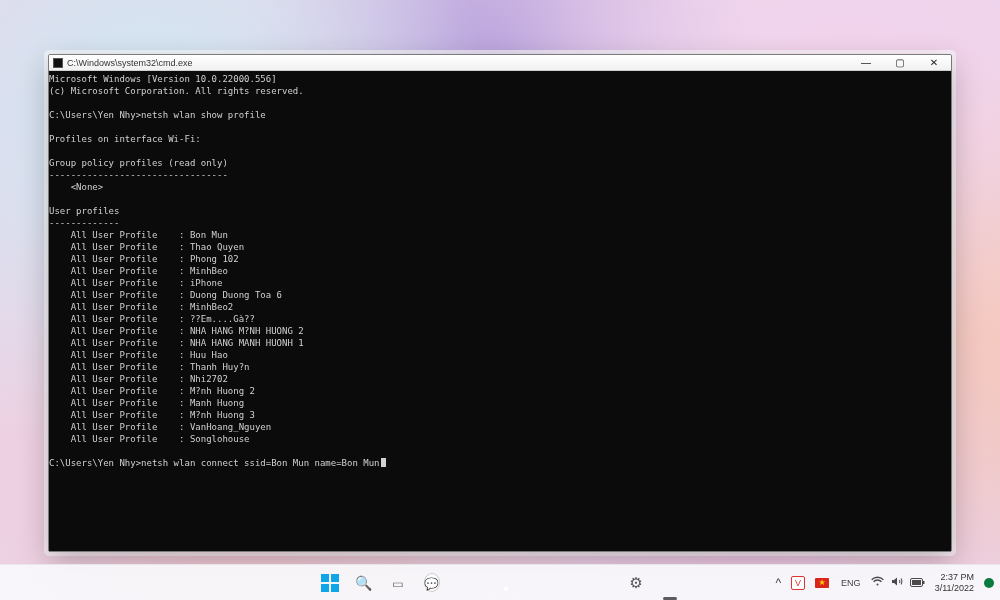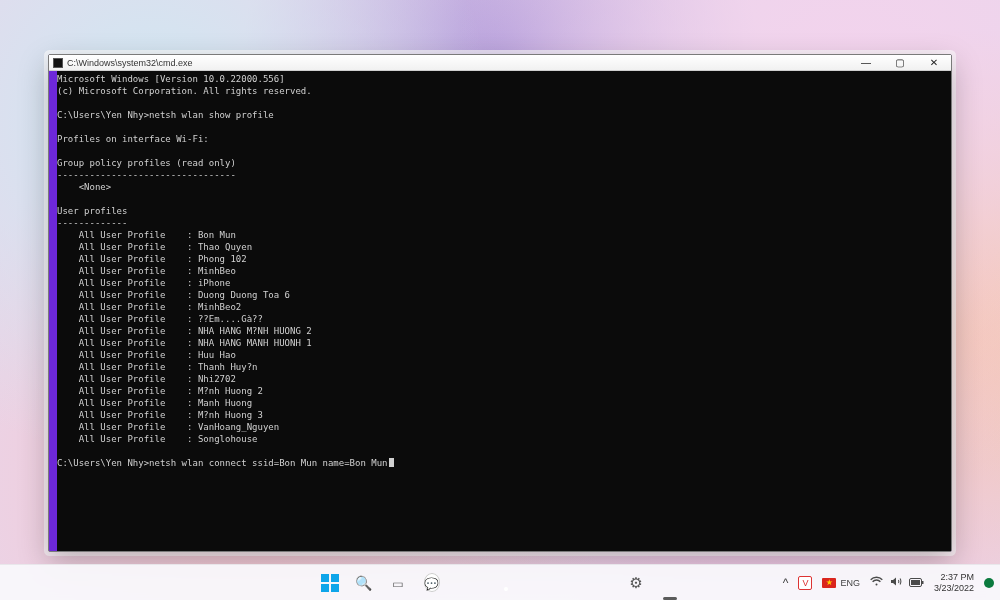--- a/index.html
+++ b/index.html
@@ -15,21 +15,21 @@
       radial-gradient(circle at 50% 50%, #f7e1ea 0%, rgba(247,225,234,0) 60%),
       #e9d6eb;
     position: relative;
   }
 
   
   .window {
     position: absolute;
     left: 48px; top: 54px;
     width: 904px; height: 498px;
-    background: #6d28d9;
+    background: #f0abfc;
     border: 1px solid #7a7a7a;
     box-shadow: 0 10px 30px rgba(0,0,0,.25), 0 0 0 4px rgba(255,255,255,.6);
     border-radius: 2px;
     display: flex; flex-direction: column;
   }
   .titlebar {
     height: 16px;
     background: linear-gradient(#ffffff, #f1f1f1);
     border-bottom: 1px solid #cfcfcf;
     display: flex; align-items: center;
@@ -51,21 +51,20 @@
   .terminal {
     flex: 1;
     background: #0b0b0b;
     font-family: Consolas, "Lucida Console", monospace;
     font-size: 9px;
     line-height: 12px;
     color: #d1d1d1;
     white-space: pre;
     padding: 2px 2px 2px 0;
     overflow: hidden;
-    margin-left: 8px;
   }
   .terminal .cursor {
     display: inline-block; width: 5px; height: 9px;
     background: #d1d1d1; vertical-align: -1px; margin-left: 1px;
     animation: blink 1s steps(1) infinite;
   }
   @keyframes blink { 50% { opacity: 0; } }
 
   
   .taskbar {
@@ -91,21 +90,21 @@
     width: 14px; height: 3px; background: #5b5b5b; border-radius: 2px;
   }
   .tb-item svg { display: block; }
 
   .sys-tray {
     position: absolute; right: 6px; height: 100%;
     display: flex; align-items: center; gap: 10px;
     color: #3f3f3f; font-size: 10px;
   }
   .sys-tray .chev { font-size: 12px; }
-  .sys-tray .lang { display: flex; align-items: center; gap: 4px; font-size: 9px; }
+  .sys-tray .lang { display: flex; align-items: center; gap: 12px; font-size: 9px; }
   .sys-tray .flag {
     width: 14px; height: 10px; background: #da251d; position: relative; border-radius: 1px;
   }
   .sys-tray .flag::after {
     content: "★"; color: #ffcd00; position: absolute; left: 50%; top: 50%;
     transform: translate(-50%, -52%); font-size: 8px;
   }
   .sys-tray .icons { display: flex; align-items: center; gap: 7px; font-size: 11px; color: #4a4a4a; }
   .sys-tray .clock { text-align: right; line-height: 11px; font-size: 9px; color: #333; }
   .sys-tray .dot { width: 10px; height: 10px; border-radius: 50%; background: #0b7a3e; }
@@ -243,17 +242,17 @@
       <span>
         <svg width="15" height="9" viewBox="0 0 15 9">
             <rect x="0.5" y="0.5" width="12" height="8" rx="1.5" fill="none" stroke="#4a4a4a"></rect>
             <rect x="2" y="2" width="9" height="5" fill="#4a4a4a"></rect>
             <rect x="13" y="3" width="1.5" height="3" fill="#4a4a4a"></rect>
           </svg>
       </span>
     </span>
     <div class="clock">
       <div>2:37 PM</div>
-      <div>3/23/2022</div>
+      <div>3/11/2022</div>
     </div>
     <span class="dot"></span>
   </div>
 </div>
 
 </body></html>

